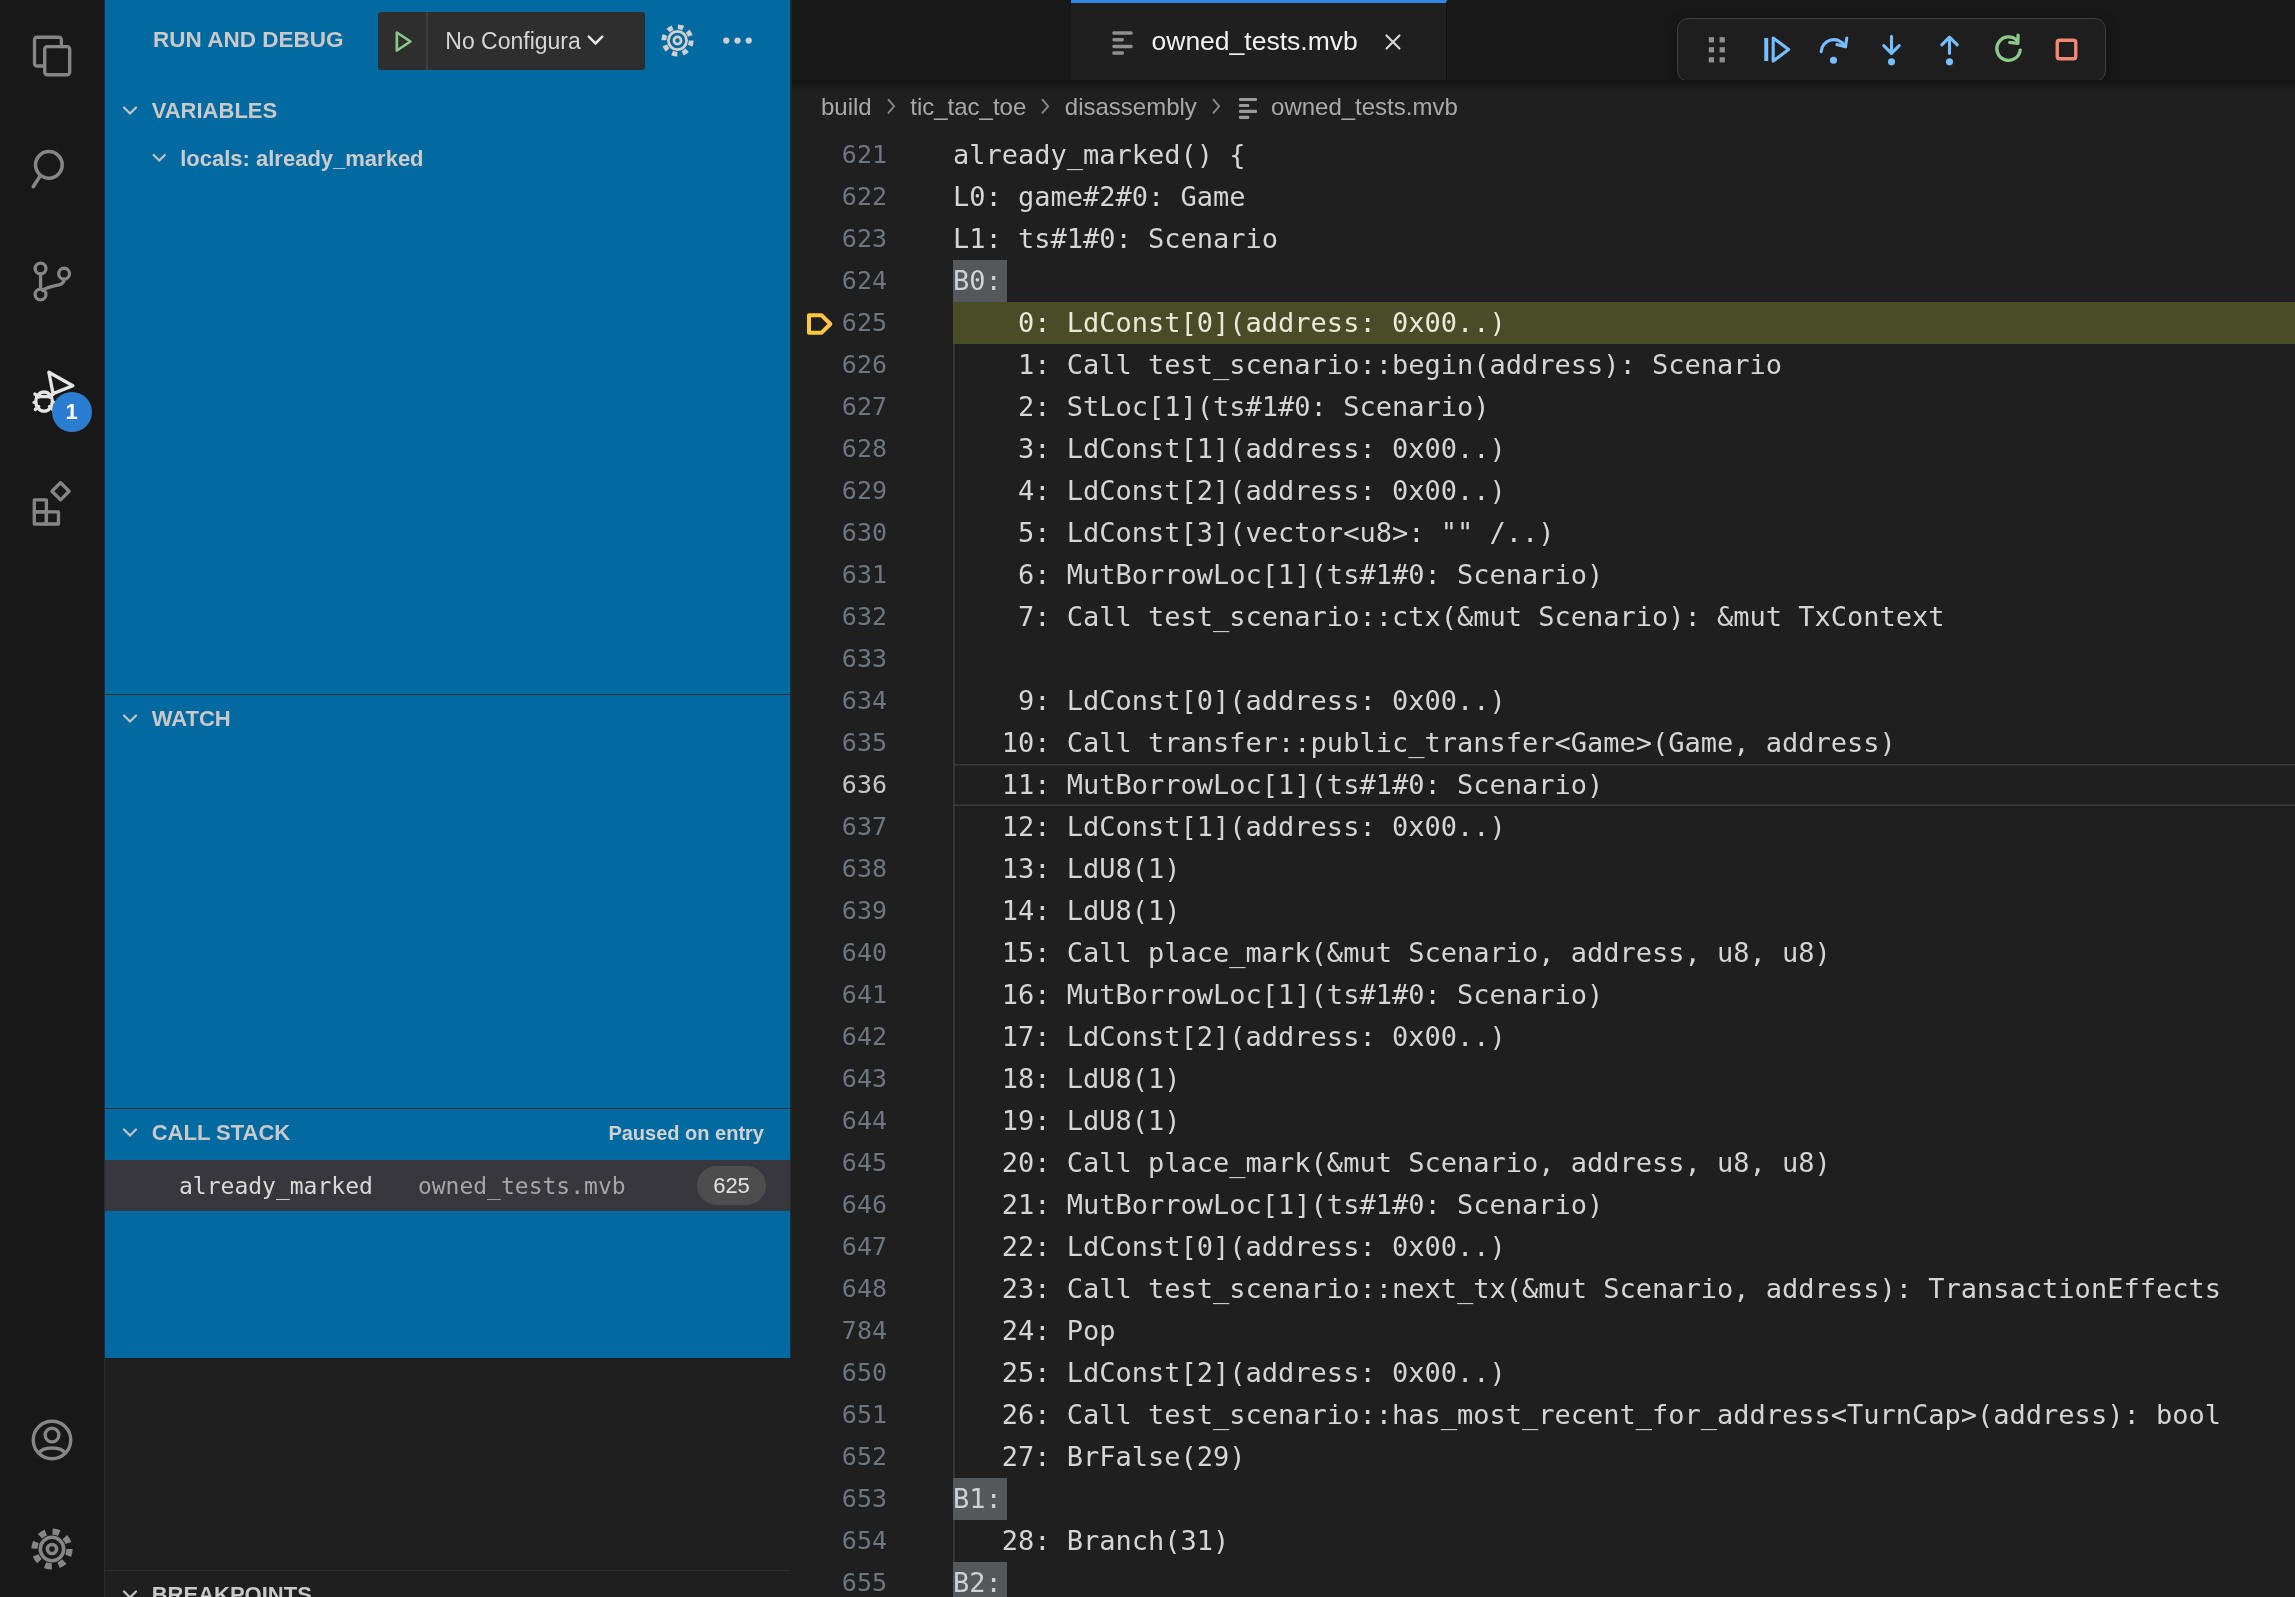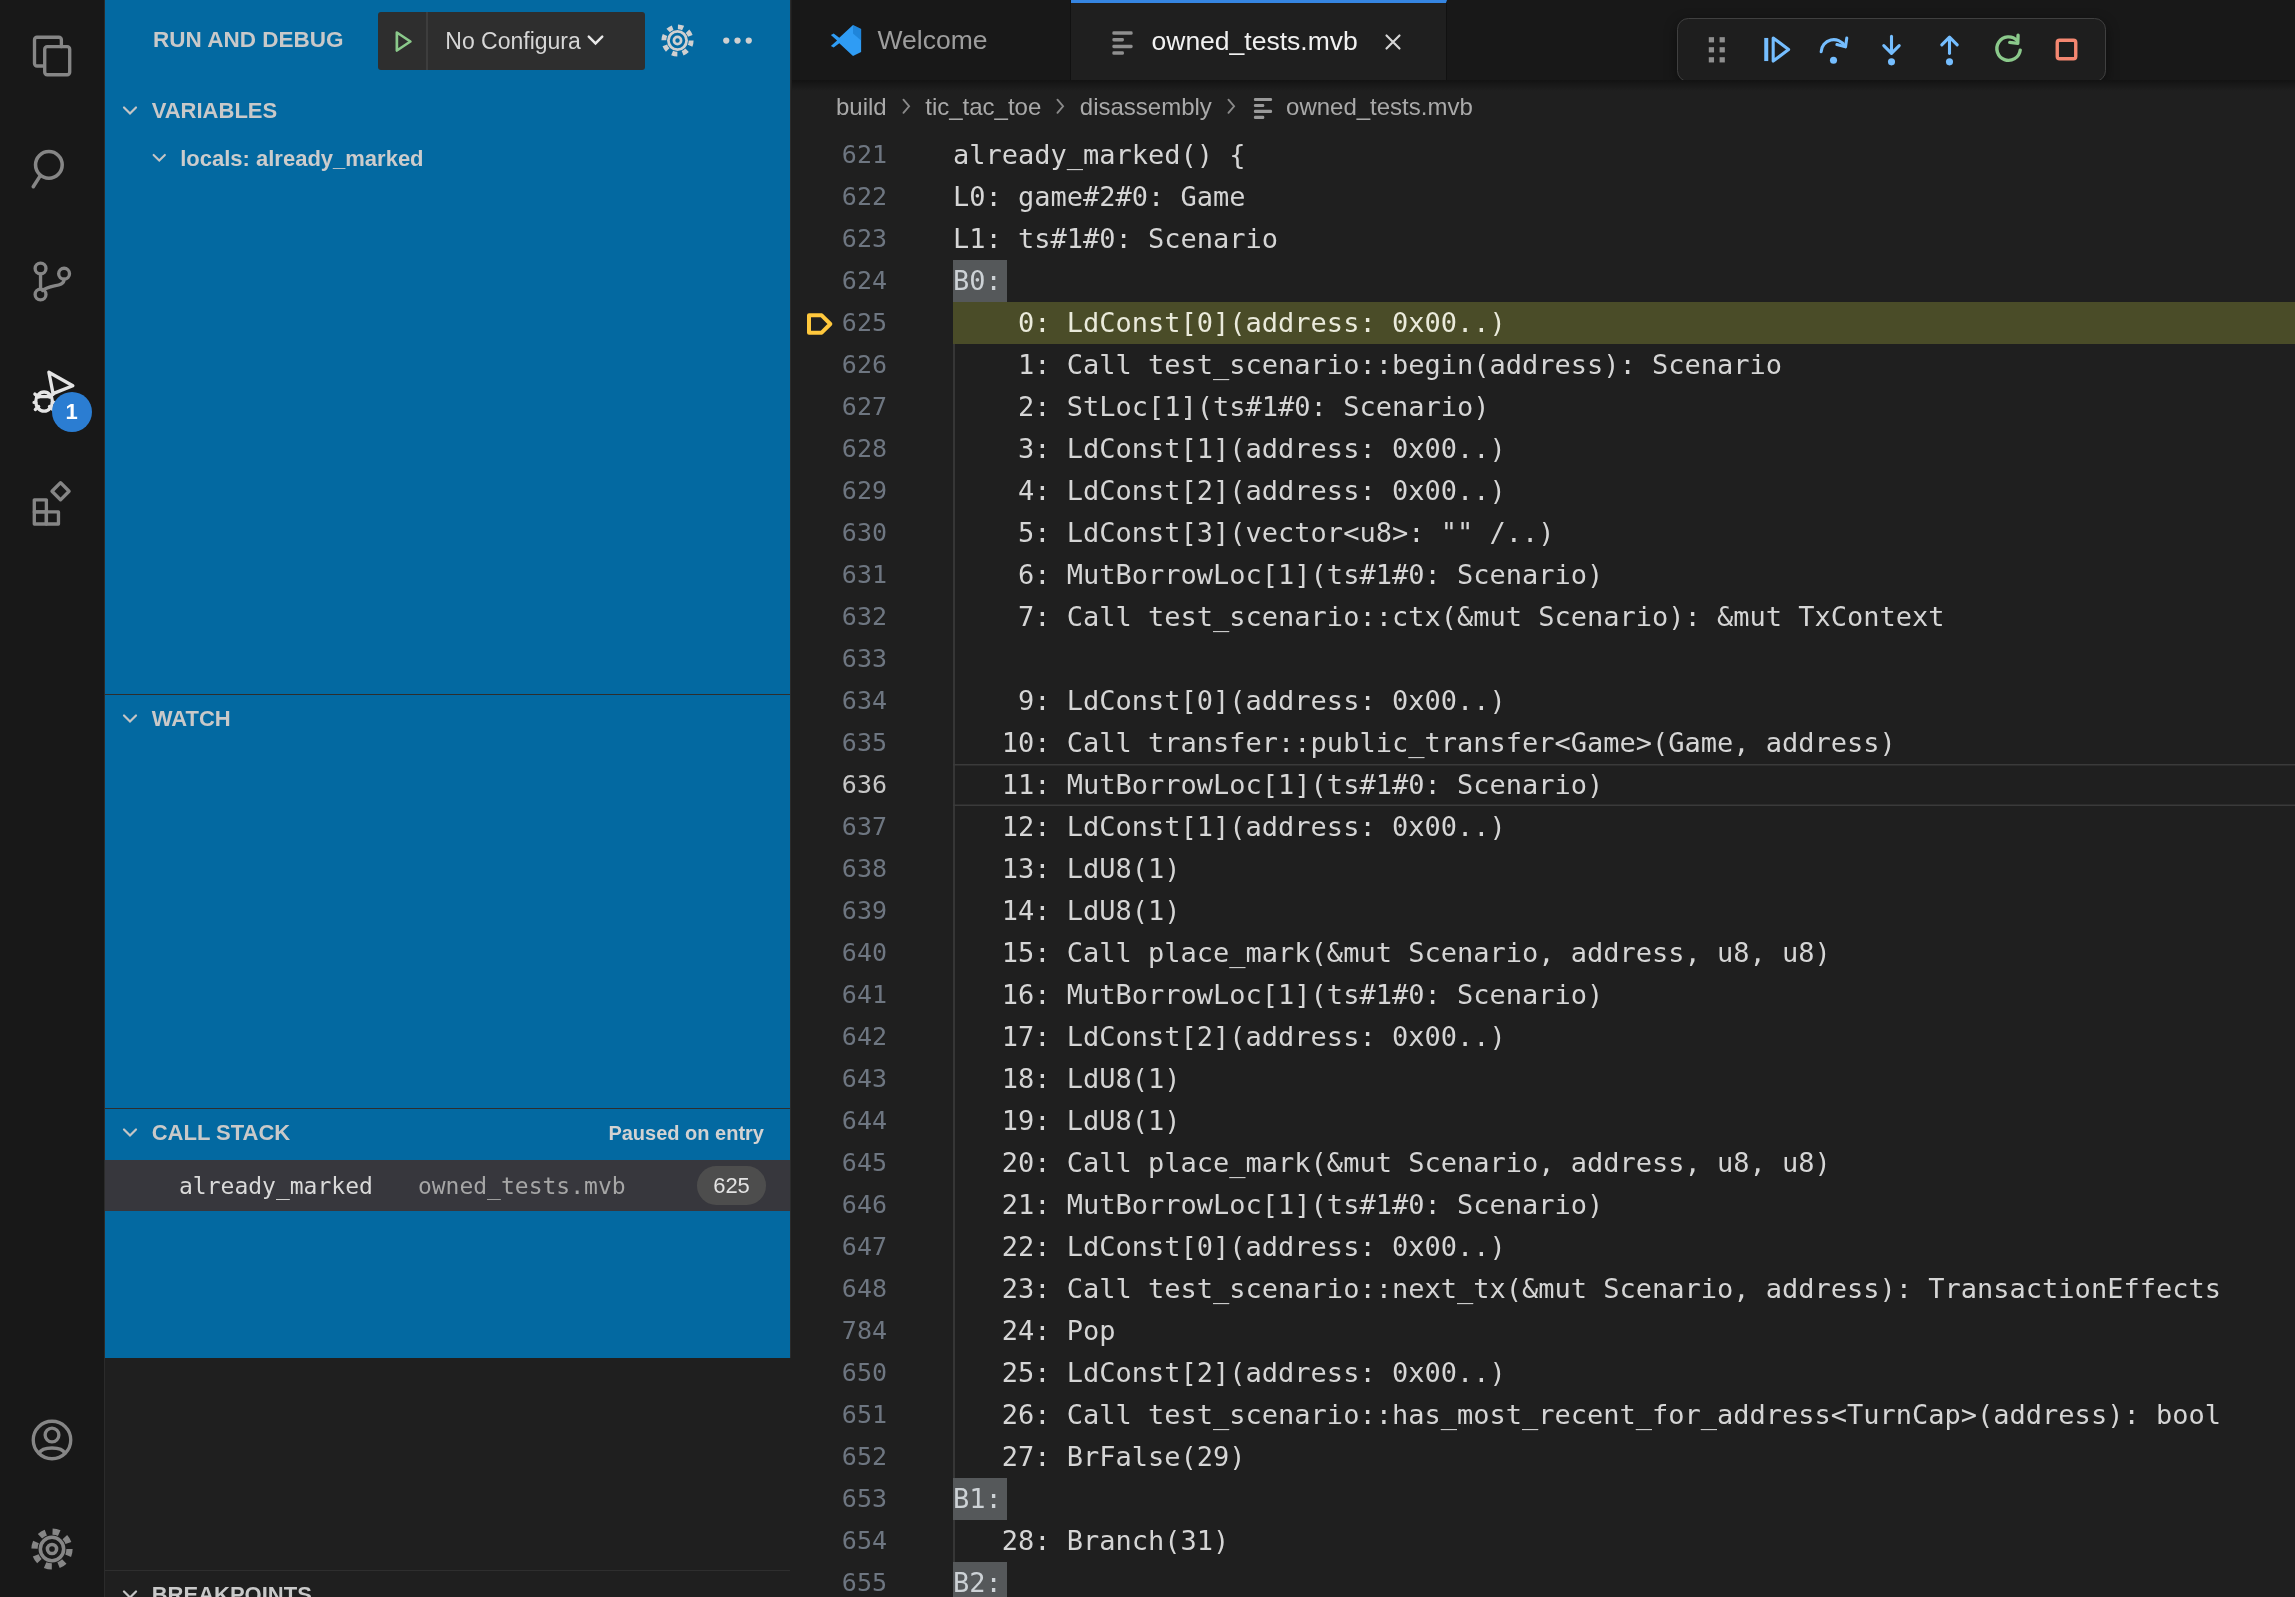--- a/index.html
+++ b/index.html
@@ -65,21 +65,21 @@
     box-shadow:0 4.8px 13px rgba(0,0,0,.45); }
   .dbg-btn { width:39px; height:39px; display:grid; place-items:center; cursor:pointer; }
   .dbg-btn svg { width:37px; height:37px; }
 
   #breadcrumb { position:absolute; left:0; right:0; top:80px; height:53px; background:#1f1f1f;
     display:flex; align-items:center; }
   #breadcrumb::before { content:""; position:absolute; left:0; right:0; top:0; height:11.3px;
     background:linear-gradient(rgba(0,0,0,.40), rgba(0,0,0,0)); pointer-events:none; }
   .bc-item { font-size:24px; color:#a9a9a9; cursor:pointer; white-space:nowrap; }
   .bc-sep { margin:0 8px; display:grid; place-items:center; color:#8a8a8a; }
-  #bc-first { margin-left:44px; }
+  #bc-first { margin-left:29px; }
   #bc-file-icon { margin-right:9.7px; display:grid; place-items:center; color:#9a9a9a; }
 
   
   #code { position:absolute; left:0; right:0; top:134px; height:1464px; overflow:hidden; }
   #indent-guide { position:absolute; left:161px; top:167px; width:1.6px; height:1297px; background:#363636; }
   .cl { position:relative; display:flex; height:42px; }
   .gut { position:relative; flex:none; width:161px; }
   .ln { position:absolute; right:66px; top:0; line-height:42px;
     font-family:"DejaVu Sans Mono", monospace; font-size:25px; color:#6e7681; }
   .exec-arrow { position:absolute; left:11.3px; top:6.4px; }
@@ -227,29 +227,20 @@
         <span class="chev"><svg width="24" height="24" viewBox="0 0 24 24" fill="none" stroke="currentColor" stroke-width="2.2" stroke-linecap="round">
               <path d="M6 9.5 L12 15.5 L18 9.5"></path>
             </svg></span>
         <span class="sect-label">BREAKPOINTS</span>
       </div>
     </div>
   </div>
 
   <div id="editor">
     <div id="tabbar">
-      <div class="tab" id="tab-welcome">
-        <span class="tab-icon">
-          <svg width="34" height="35" viewBox="0 0 24 25">
-              <path fill="#2f9cf4" d="M17 1.5 L7.2 10.6 L3.2 7.5 L1.2 8.5 L5.6 12.5 L1.2 16.5 L3.2 17.5 L7.2 14.4 L17 23.5 L22.8 20.7 V4.3 Z"></path>
-              <path fill="#1272c4" d="M17 1.5 L22.8 4.3 V12.5 L17 7.5 Z" opacity="0.55"></path>
-            </svg>
-        </span>
-        <span class="tab-label">Welcome</span>
-      </div>
       <div class="tab" id="tab-owned">
         <span class="tab-icon" style="color:#8f8f8f">
           <svg width="29" height="29" viewBox="0 0 20 20" fill="currentColor">
               <rect x="3" y="3" width="14" height="2.4" rx="1"></rect>
               <rect x="3" y="7.6" width="8" height="2.4" rx="1"></rect>
               <rect x="3" y="12.2" width="14" height="2.4" rx="1"></rect>
               <rect x="3" y="16.8" width="8" height="2.4" rx="1"></rect>
             </svg>
         </span>
         <span class="tab-label">owned_tests.mvb</span>

